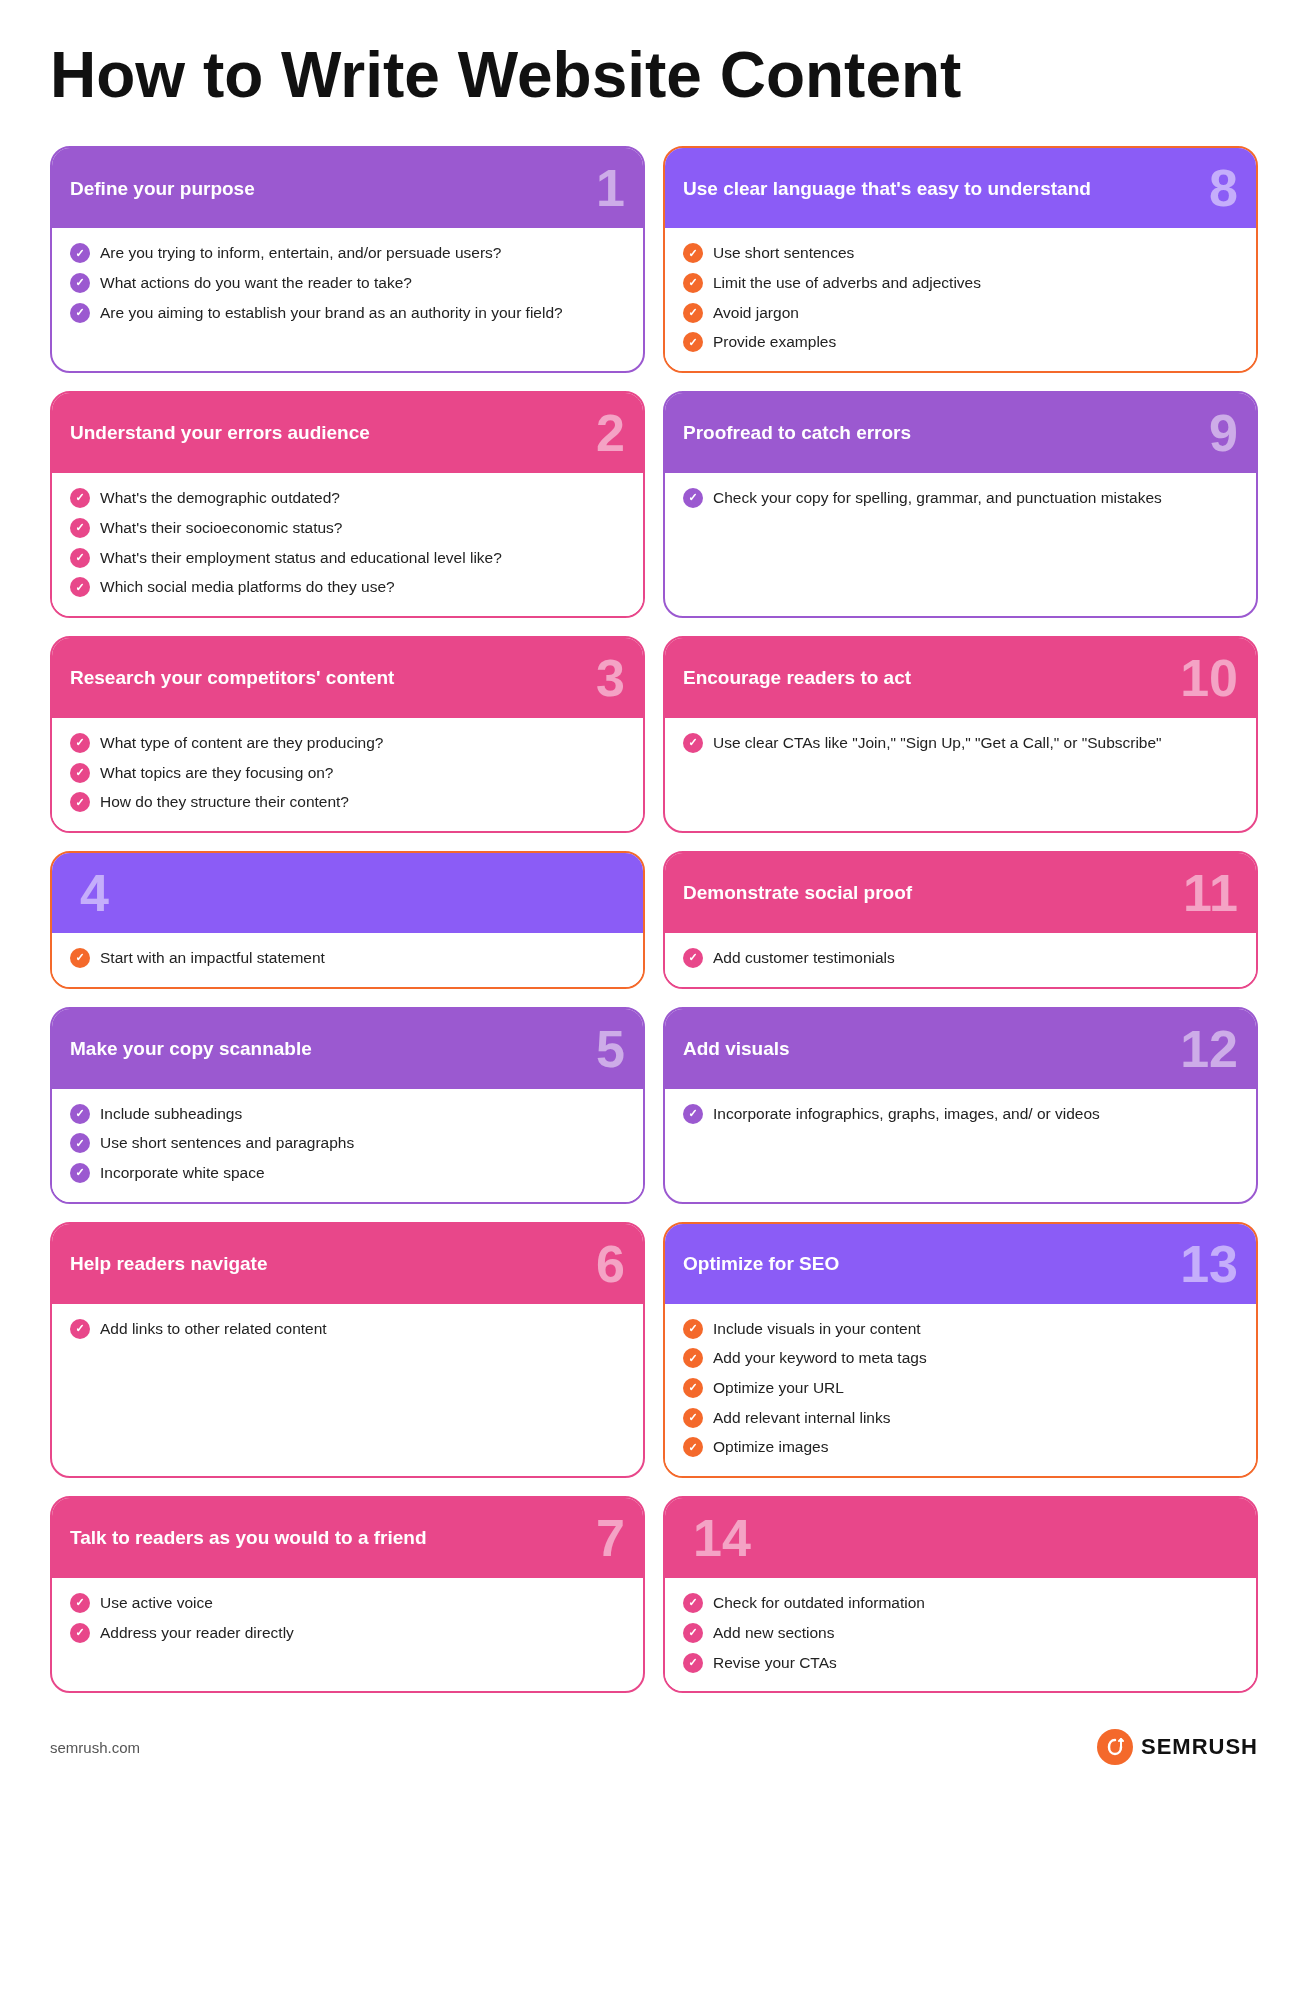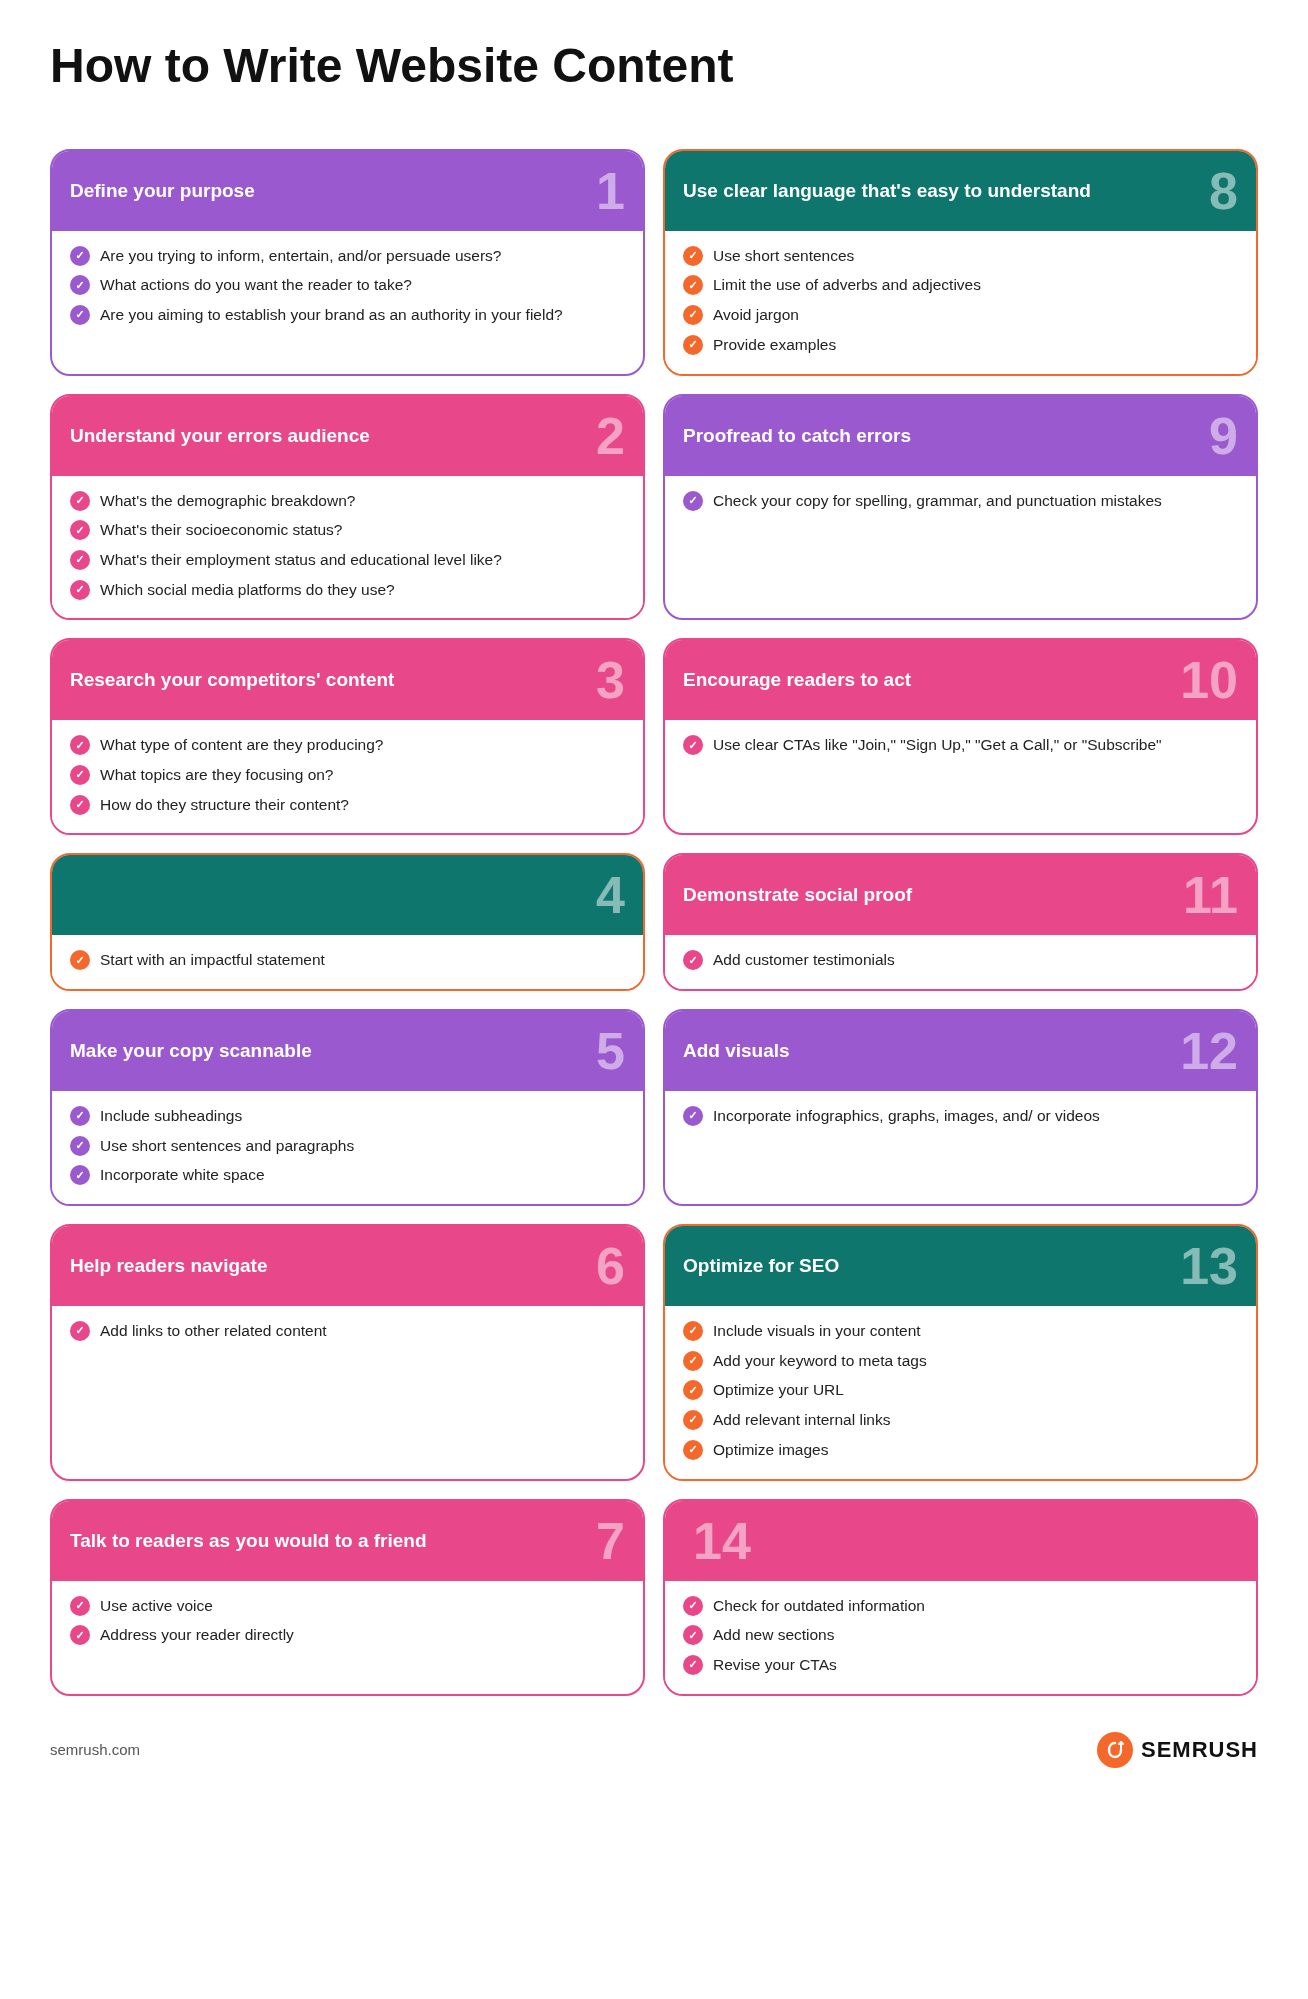--- a/index.html
+++ b/index.html
@@ -4,24 +4,24 @@
   <style>
     * { box-sizing: border-box; margin: 0; padding: 0; }
     body {
       background: #fff;
       font-family: 'Arial', sans-serif;
       width: 1308px;
       min-height: 1999px;
       padding: 40px 50px 60px 50px;
     }
     .page-title {
-      font-size: 48px;
+      font-size: 64px;
       font-weight: 900;
       color: #111;
-      margin-bottom: 56px;
+      margin-bottom: 36px;
       line-height: 1.1;
     }
     .grid {
       display: grid;
       grid-template-columns: 1fr 1fr;
       gap: 18px;
     }
     .card {
       border-radius: 20px;
       overflow: hidden;
@@ -73,21 +73,21 @@
       margin-top: 1px;
       font-size: 11px;
       color: #fff;
       font-weight: 700;
     }
     
     .purple .card-header { background: #9b59d0; }
     .purple { border-color: #9b59d0; }
     .purple .check-icon { background: #9b59d0; }
 
-    .orange .card-header { background: #0f766e; justify-content: flex-end; }
+    .orange .card-header { background: #8b5cf6; }
     .orange { border-color: #f4692b; }
     .orange .check-icon { background: #f4692b; }
 
     .pink .card-header { background: #e8478a; }
     .pink { border-color: #e8478a; }
     .pink .check-icon { background: #e8478a; }
 
     .footer {
       display: flex;
       justify-content: space-between;
@@ -170,21 +170,21 @@
       </div>
     </div>
     <div class="card pink">
       <div class="card-header">
         <span class="card-header-title">Understand your errors audience</span>
         <span class="card-number">2</span>
       </div>
       <div class="card-body">
         <div class="card-item">
           <div class="check-icon">✓</div>
-          <span>What's the demographic breakdown?</span>
+          <span>What's the demographic outdated?</span>
         </div>
         <div class="card-item">
           <div class="check-icon">✓</div>
           <span>What's their socioeconomic status?</span>
         </div>
         <div class="card-item">
           <div class="check-icon">✓</div>
           <span>What's their employment status and educational level like?</span>
         </div>
         <div class="card-item">

